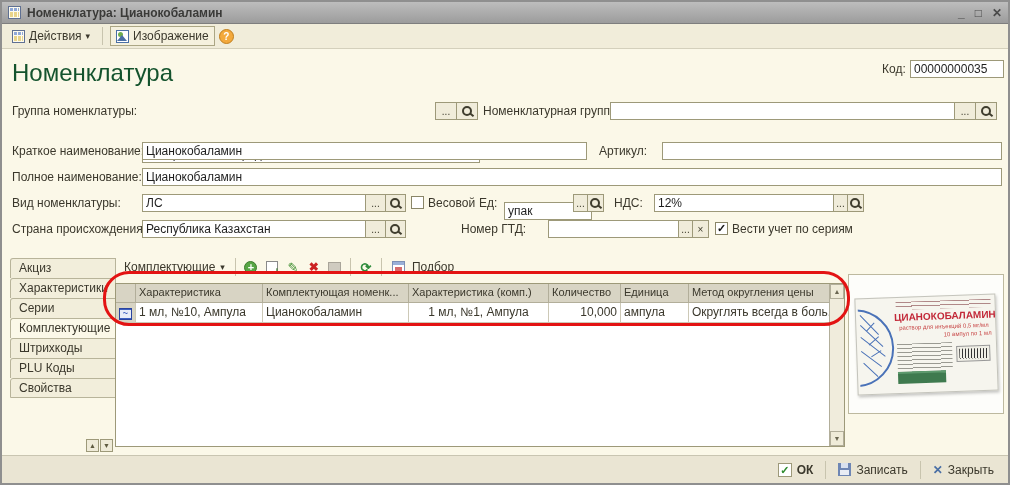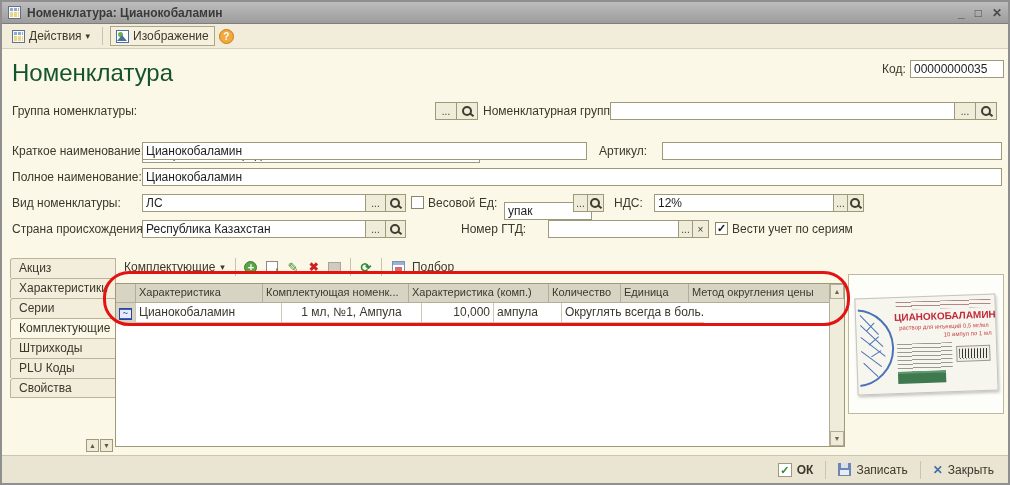--- a/index.html
+++ b/index.html
@@ -303,20 +303,21 @@
       <div class="hc" style="width:72px;">Количество</div>
       <div class="hc" style="width:68px;">Единица</div>
       <div class="hc" style="width:142px; border-right:none;">Метод округления цены</div>
     </div>
     <div class="t-row">
       <div class="c rowmark" style="width:20px;">
         <span class="icon-wave">
             <i>~</i>
           </span>
       </div>
+      <div class="c" style="width:127px;">1 мл, №10, Ампула</div>
       <div class="c" style="width:146px;">Цианокобаламин</div>
       <div class="c" style="width:140px;text-align:center;">1 мл, №1, Ампула</div>
       <div class="c num" style="width:72px;">10,000</div>
       <div class="c" style="width:68px;">ампула</div>
       <div class="c" style="width:142px; border-right:none;">Округлять всегда в боль...</div>
     </div>
     <div class="vscroll">
       <div class="sb" style="top:0;">▲</div>
       <div class="sb" style="bottom:0;">▼</div>
     </div>

